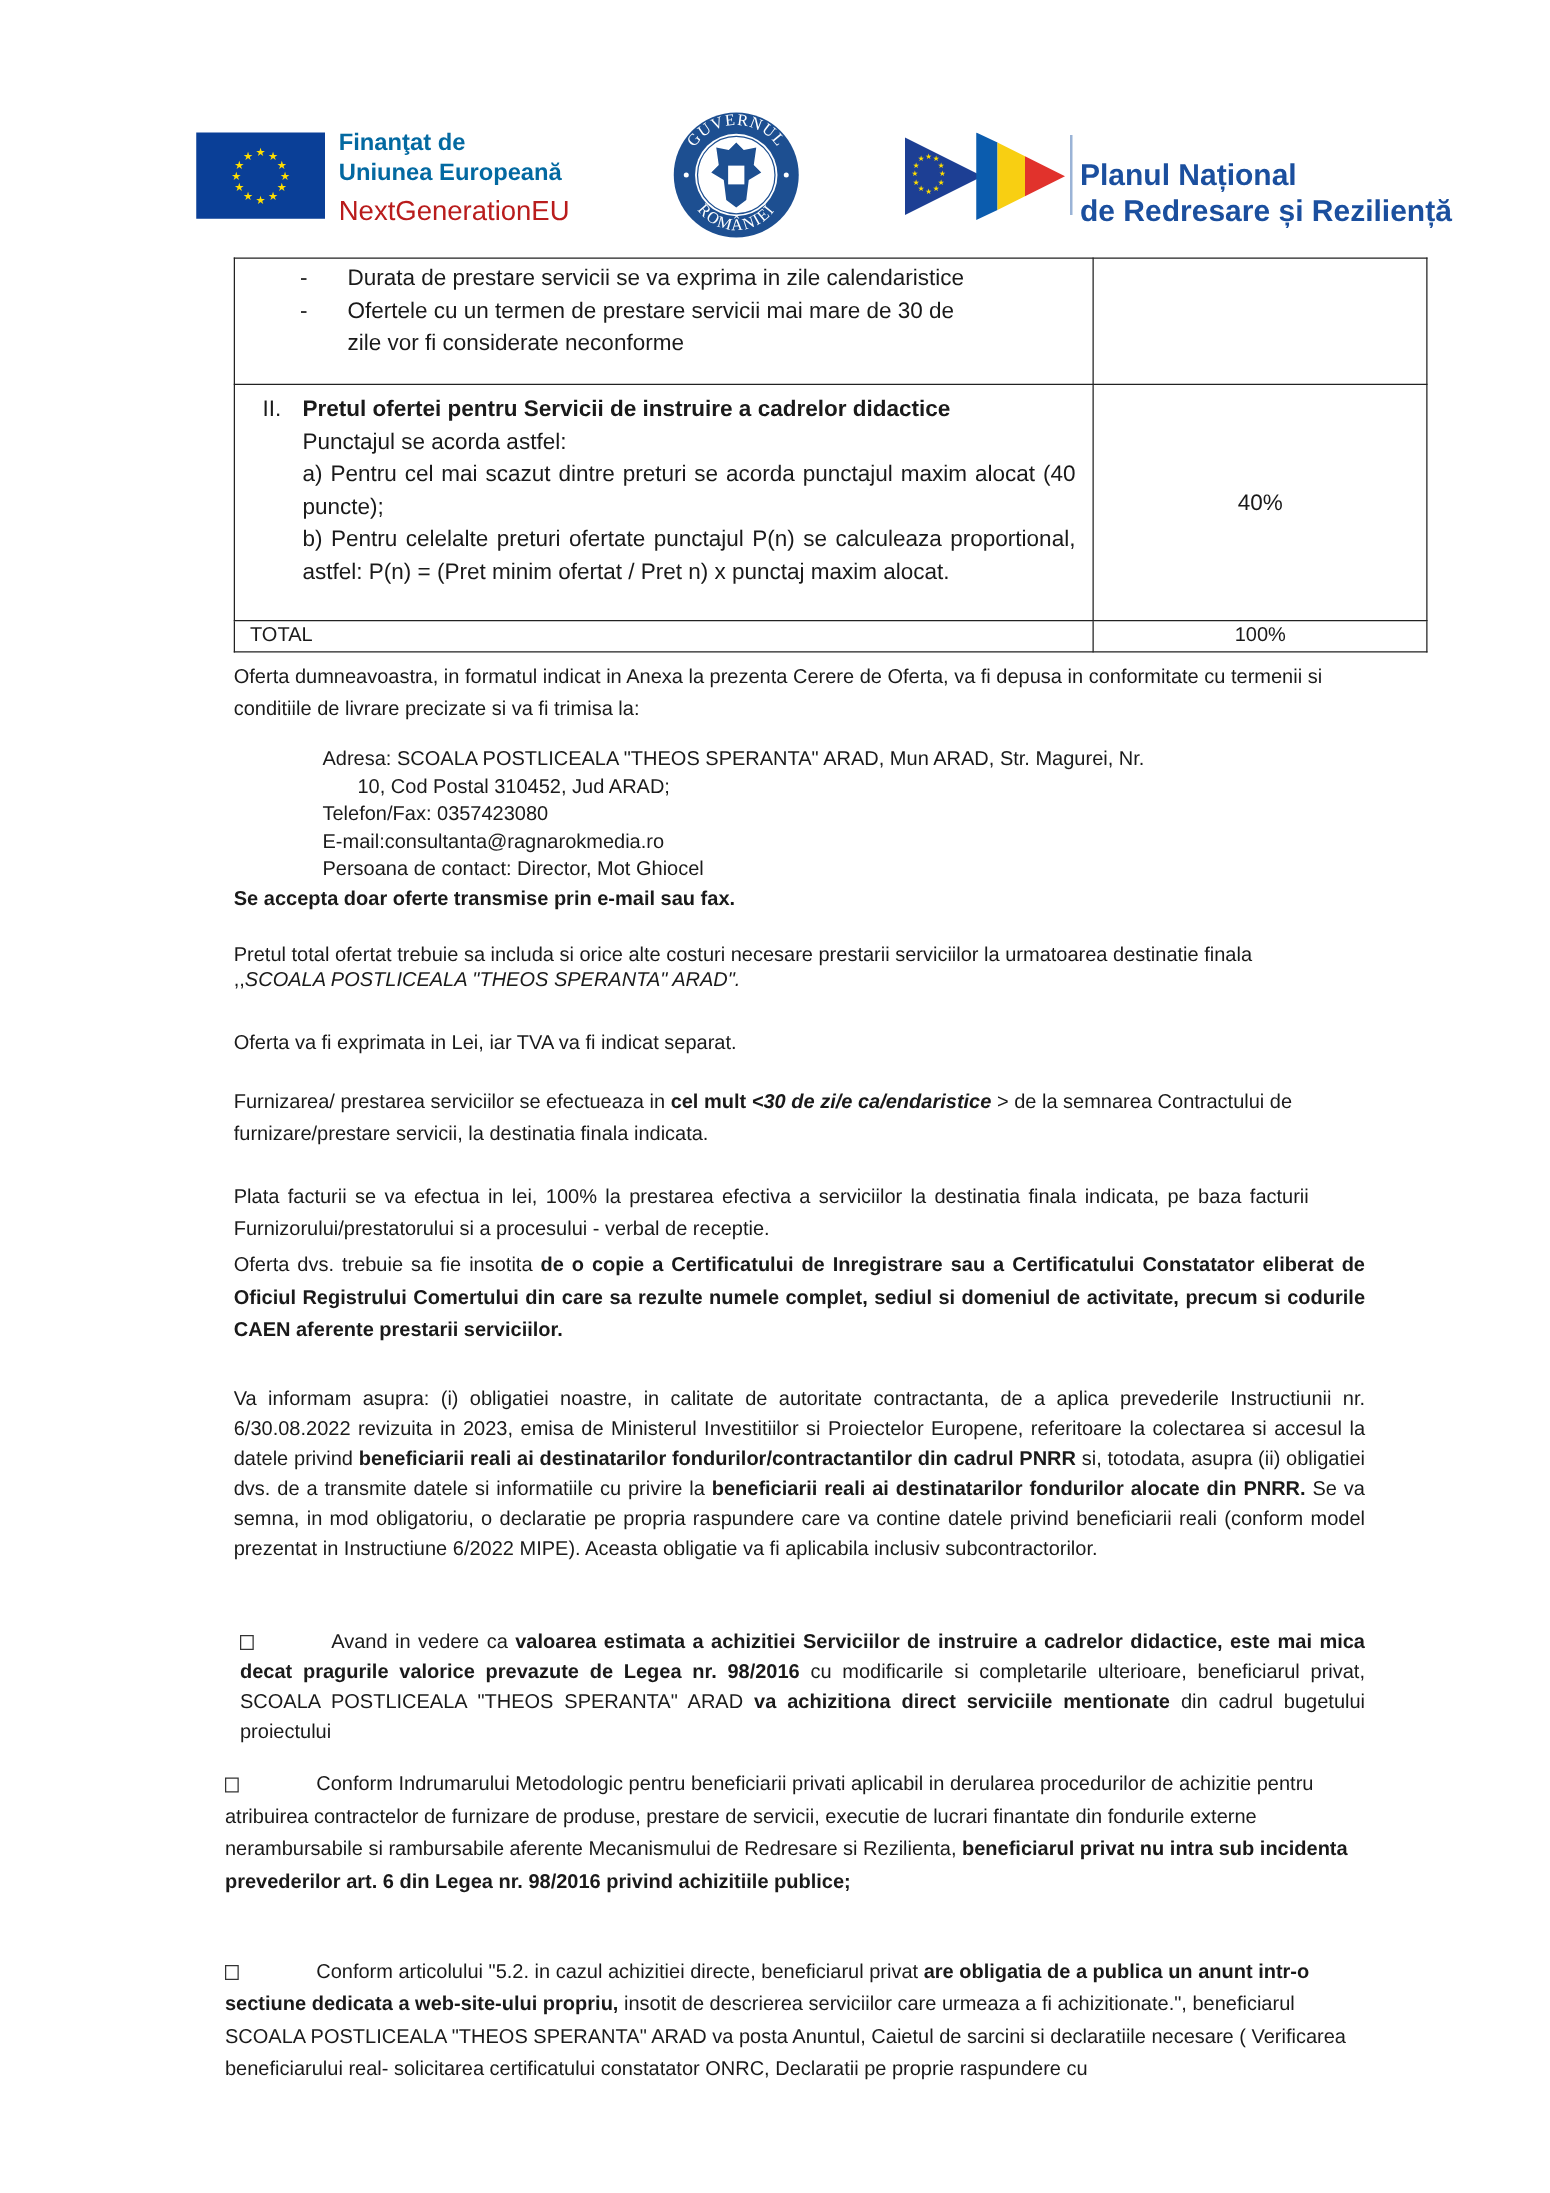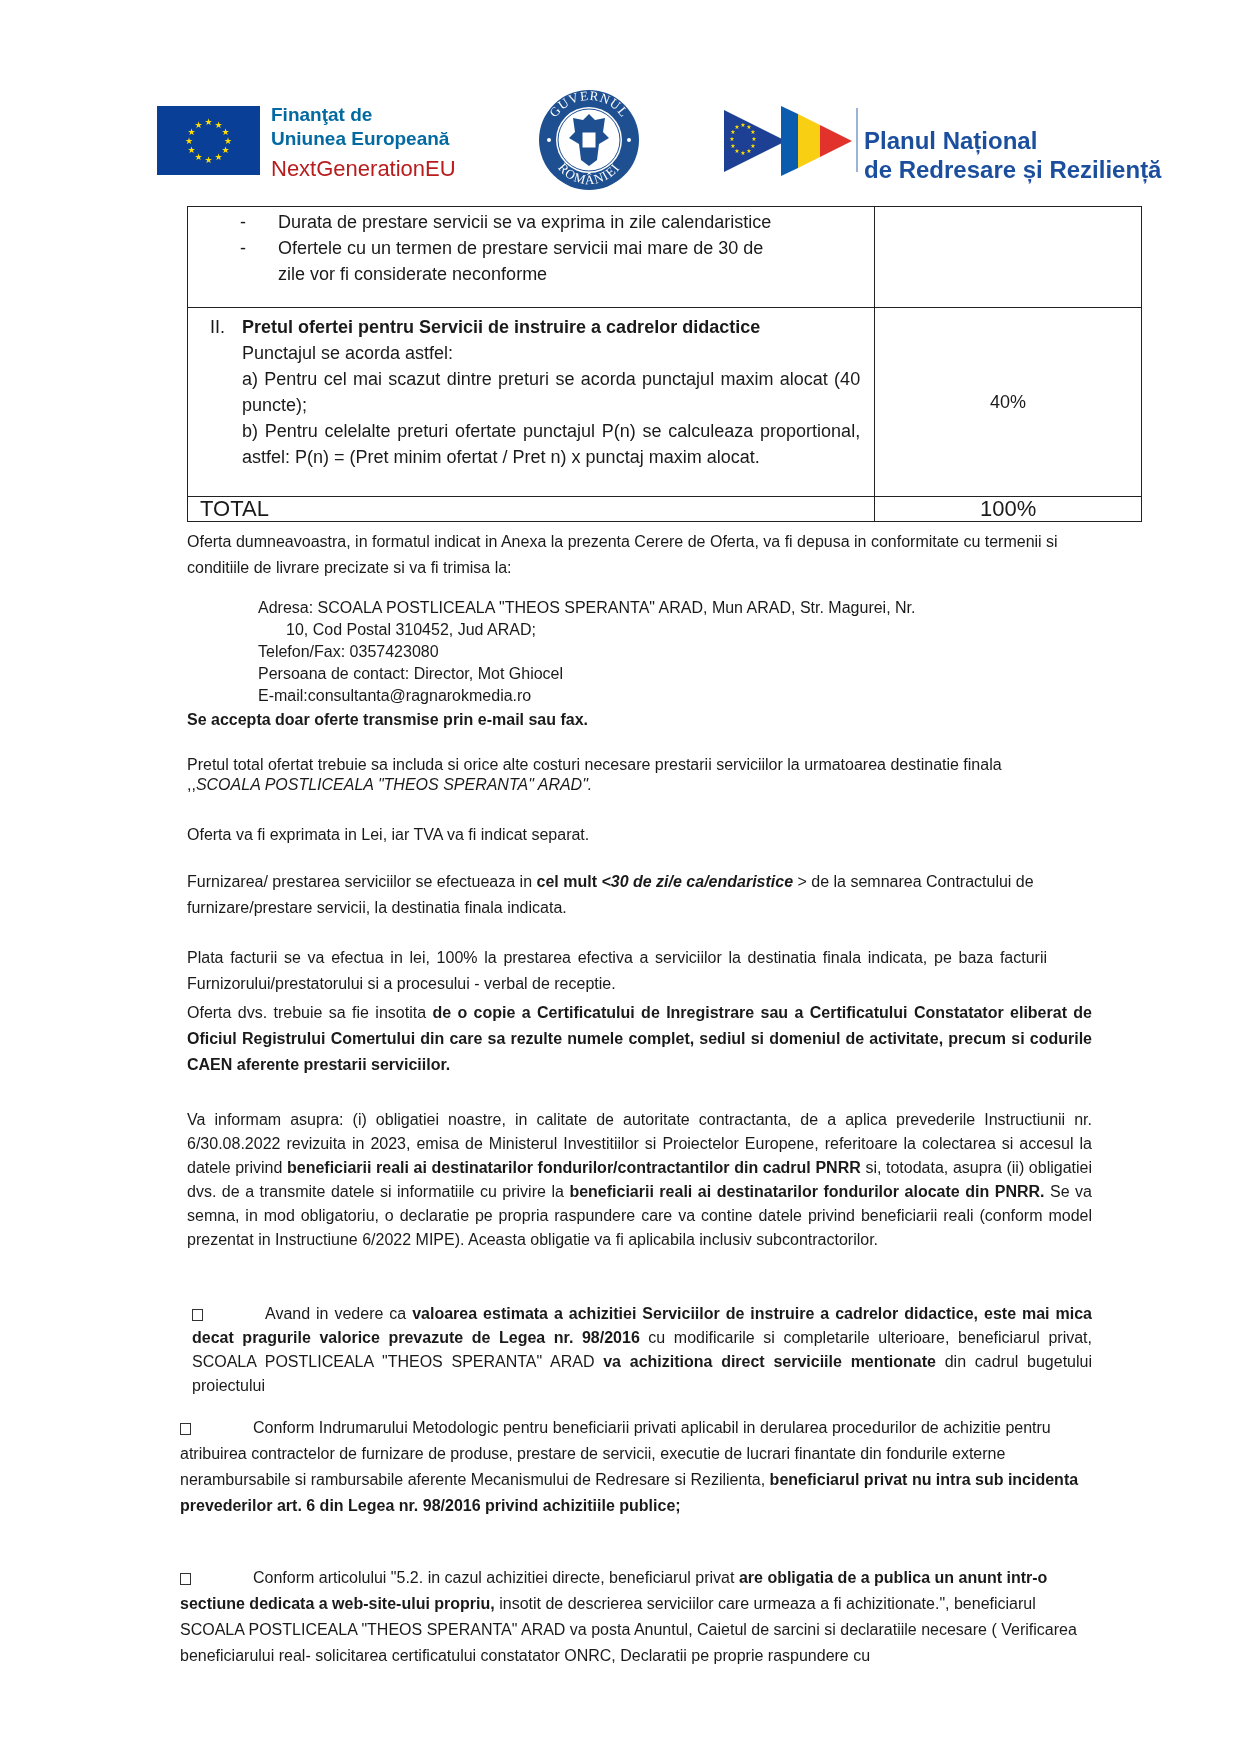--- a/index.html
+++ b/index.html
@@ -14,21 +14,21 @@
   .pnrr-sep { left:856px; top:108px; width:2px; height:64px; background:#9ab3d6; }
   .pnrr-text { left:864px; top:112px; font-size:24px; font-weight:bold; color:#1b4f9e; line-height:29px;margin-top:14px; }
 
   table.crit { position:absolute; left:187px; top:206px; width:955px; border-collapse:collapse; }
   table.crit td { border:1.5px solid #222; vertical-align:top; padding:0; }
   .c1 { width:682px; }
   .c2 { width:270px; text-align:center; vertical-align:middle !important; }
   .bl { position:relative; padding-left:90px; font-size:18px; line-height:26px; }
   .dash { position:absolute; left:52px; }
   .crit2 { padding:6px 14px 2px 54px; font-size:18px; line-height:26px; text-align:justify; }
-  .total-row td { font-size:22px; line-height:24px; }
+  .total-row td { font-size:16px; line-height:24px; }
 
   .p { position:absolute; left:187px; width:900px; font-size:16px; line-height:26px; }
   .just { text-align:justify; }
   .b { font-weight:bold; }
   .i { font-style:italic; }
   .box { display:inline-block; width:9px; height:10px; border:1px solid #333; margin-right:62px; vertical-align:middle; }
 </style>
 </head>
 <body>
 
@@ -139,22 +139,22 @@
   </tr>
 </tbody>
   </table>
 
 <div class="p" style="top:529px; width:880px;">Oferta dumneavoastra, in formatul indicat in Anexa la prezenta Cerere de Oferta, va fi depusa in conformitate cu termenii si conditiile de livrare precizate si va fi trimisa la:</div>
 
 <div class="p" style="top:597px; left:258px; width:840px;">
   <div style="line-height:22px;">Adresa: SCOALA POSTLICEALA "THEOS SPERANTA" ARAD, Mun ARAD, Str. Magurei, Nr.</div>
   <div style="padding-left:28px; line-height:22px;">10, Cod Postal 310452, Jud ARAD;</div>
   <div style="line-height:22px;">Telefon/Fax: 0357423080</div>
+  <div style="line-height:22px;">E-mail:consultanta@ragnarokmedia.ro</div>
   <div style="line-height:22px;">Persoana de contact: Director, Mot Ghiocel</div>
-  <div style="line-height:22px;">E-mail:consultanta@ragnarokmedia.ro</div>
 </div>
 <div class="p b" style="top:707px;">Se accepta doar oferte transmise prin e-mail sau fax.</div>
 
 <div class="p" style="top:755px; width:880px; line-height:20px;">
   <span>Pretul total ofertat trebuie sa includa si orice alte costuri necesare prestarii serviciilor la urmatoarea destinatie finala ,,</span><span class="i">SCOALA POSTLICEALA "THEOS SPERANTA" ARAD".</span>
 </div>
 
 <div class="p" style="top:822px;">Oferta va fi exprimata in Lei, iar TVA va fi indicat separat.</div>
 
 <div class="p" style="top:869px; width:890px;">

